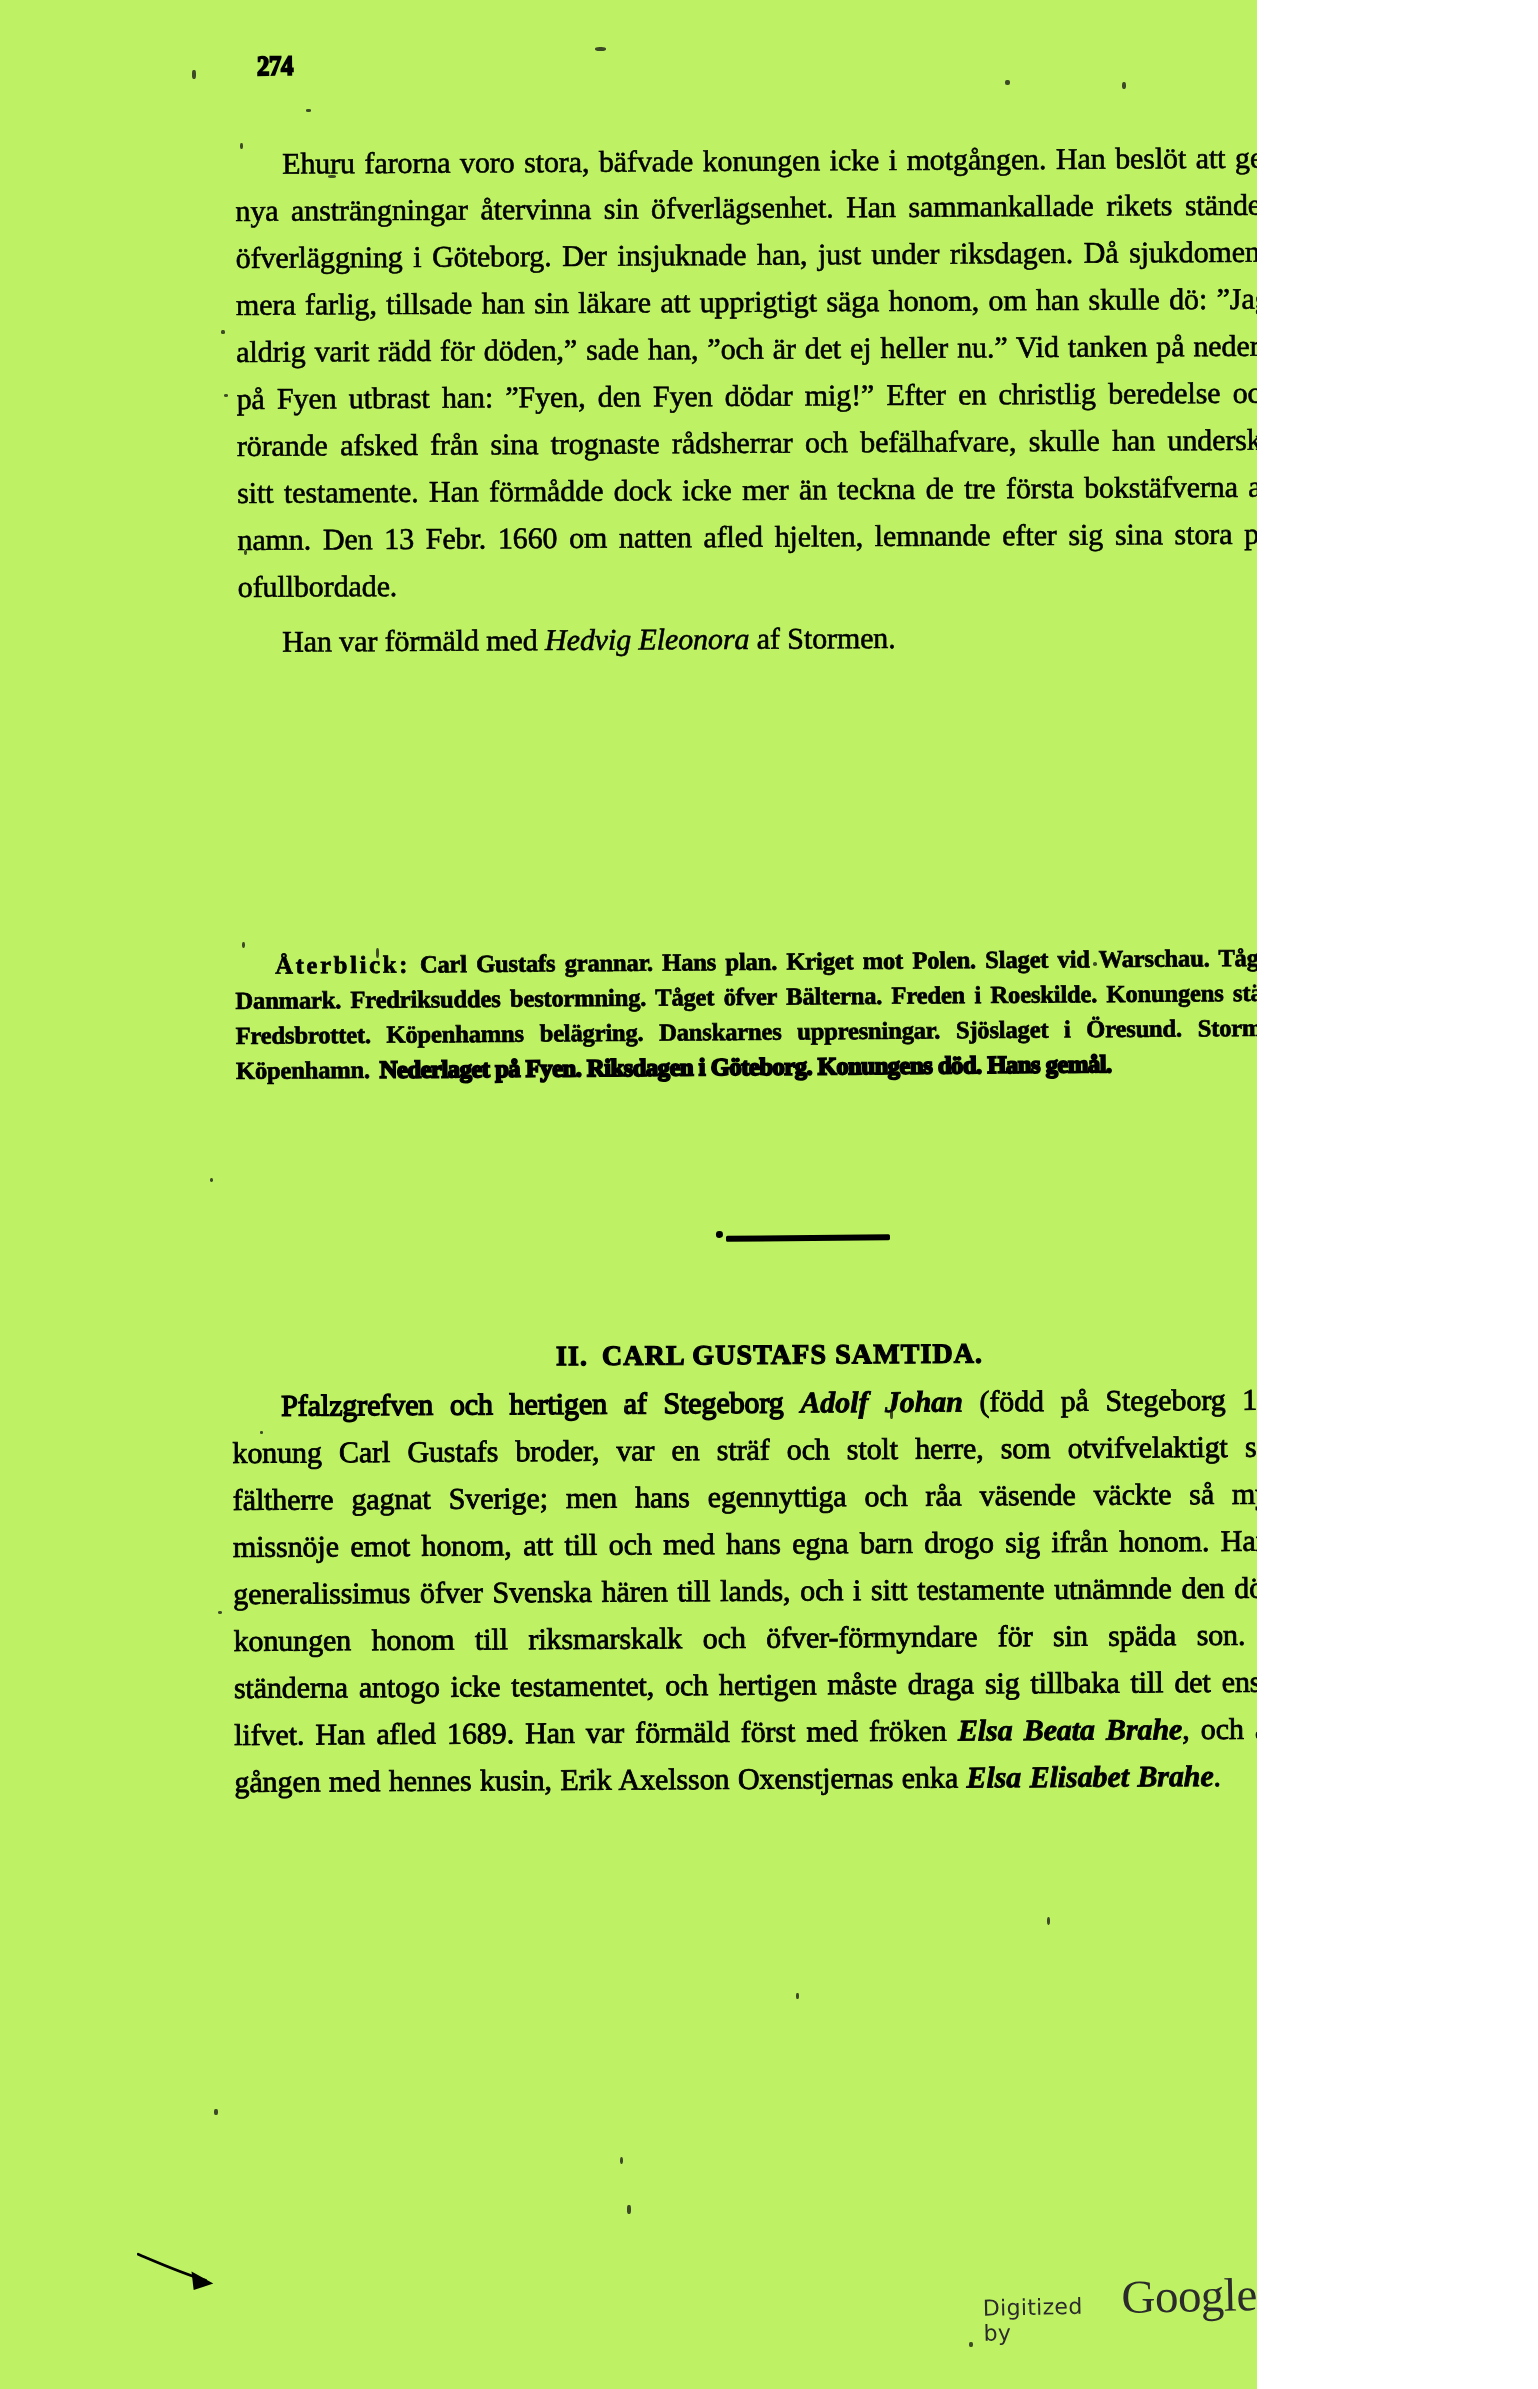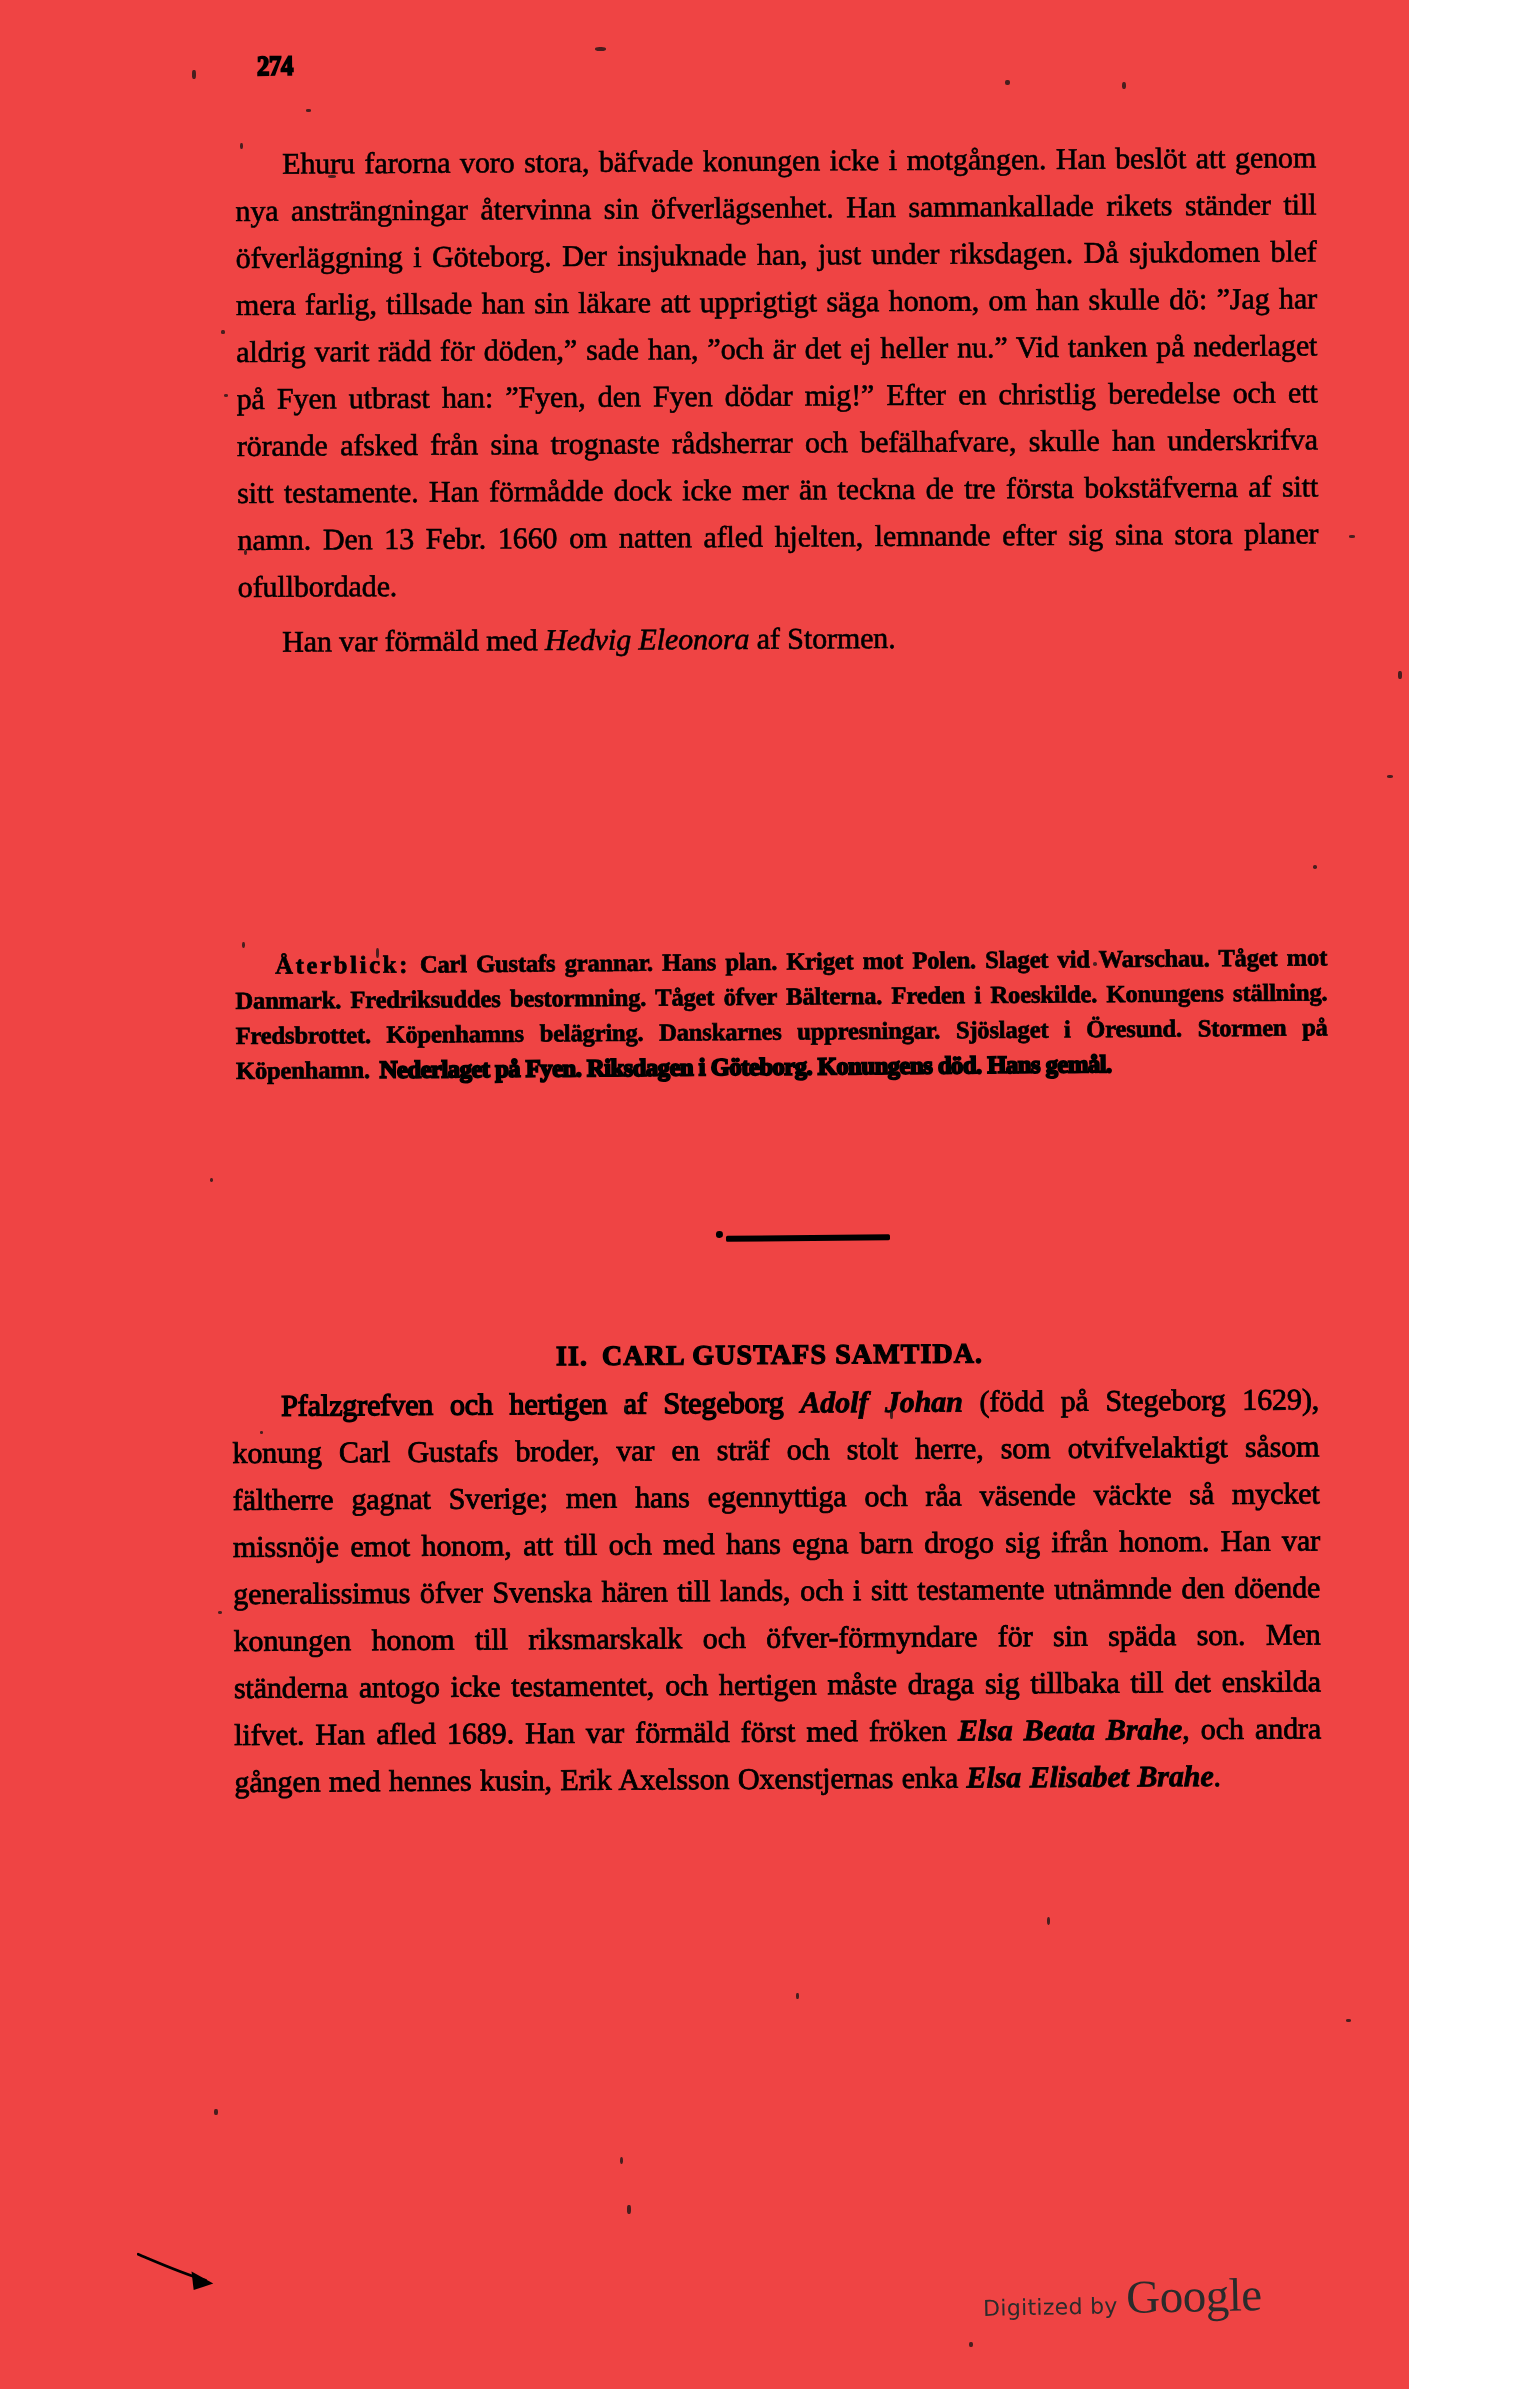--- a/index.html
+++ b/index.html
@@ -6,23 +6,23 @@
     margin: 0;
     padding: 0;
     background: #ffffff;
   }
   body {
     font-family: "Liberation Serif", "DejaVu Serif", serif;
     color: #000000;
   }
   .page {
     position: relative;
-    width: 1409px;
+    width: 1257px;
     height: 2389px;
-    background: #ef4444;
+    background: #bef264;
     overflow: hidden;
   }
 
   
   .speck {
     position: absolute;
     background: #111;
     border-radius: 40%;
     opacity: .75;
   }

